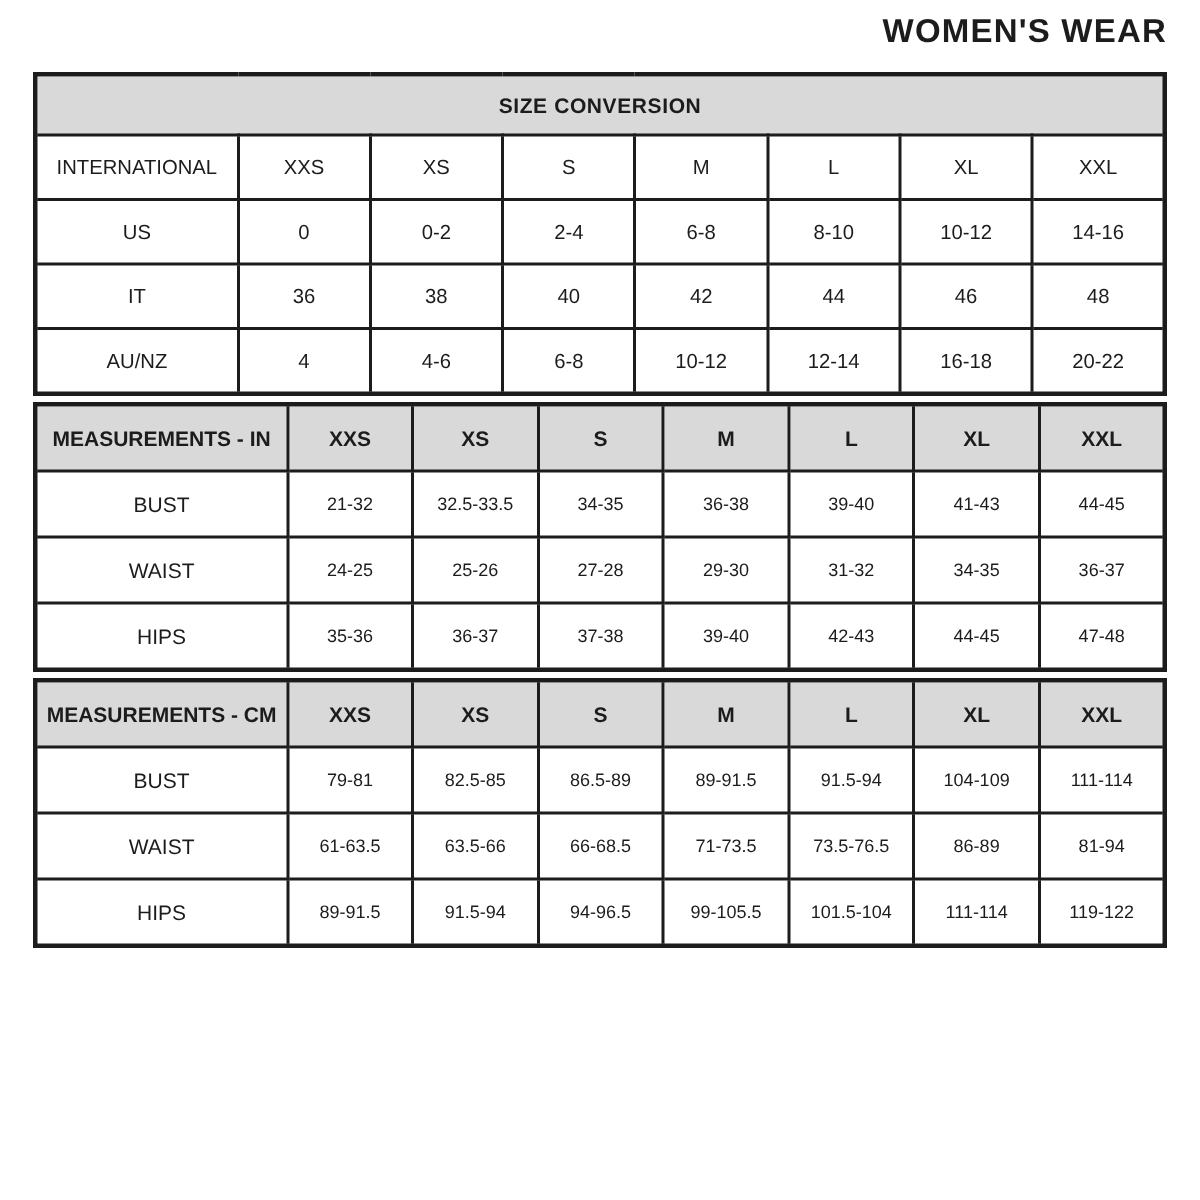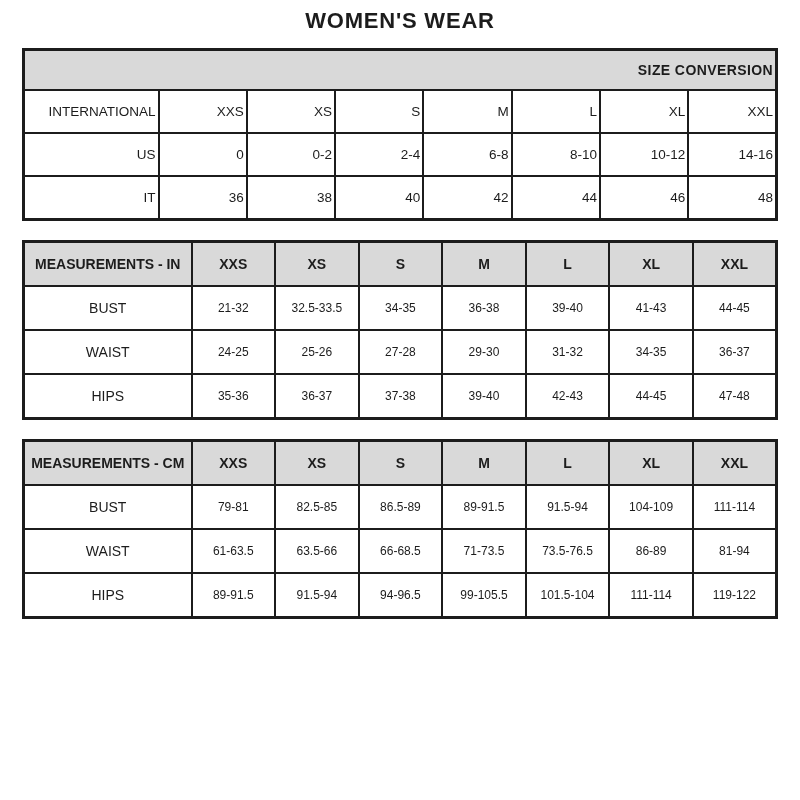--- a/index.html
+++ b/index.html
@@ -9,51 +9,51 @@
   }
   html,body{margin:0;padding:0;background:#ffffff;}
   body{
     width:800px;height:800px;overflow:hidden;
     font-family:"Liberation Sans",sans-serif;
     color:var(--text);
   }
   .page{width:756px;margin:0 auto;padding-top:8px;}
   h1{
     margin:0 0 14px 0;
-    text-align:center;
+    text-align:right;
     font-size:22px;
     line-height:26px;
     font-weight:700;
     letter-spacing:.8px;
   }
   table{
     border-collapse:collapse;
     table-layout:fixed;
     width:100%;
     border:3px solid var(--border);
   }
   td{
     border:2px solid var(--border);
     text-align:center;
     vertical-align:middle;
     padding:0 2px;
     overflow:hidden;
     white-space:nowrap;
   }
   
-  .t1 td{height:41px;font-size:13.5px;text-align:right;}
+  .t1 td{height:41px;font-size:13.5px;}
   .t1 .merged-header td{
     background:var(--header-bg);
     font-weight:700;
     font-size:14px;
     letter-spacing:.4px;
     height:38px;
   }
   
-  .tm{margin-top:19px;}
+  .tm{margin-top:4px;}
   .tm td{height:42px;font-size:12px;}
   .tm .m-head-row td{
     background:var(--header-bg);
     font-weight:700;
     font-size:14px;
   }
   .tm .row-label{font-size:14px;}
 </style>
 </head>
 <body>
@@ -100,20 +100,30 @@
         <tr>
           <td class="row-label">IT</td>
           <td class="val">36</td>
           <td class="val">38</td>
           <td class="val">40</td>
           <td class="val">42</td>
           <td class="val">44</td>
           <td class="val">46</td>
           <td class="val">48</td>
         </tr>
+        <tr>
+          <td class="row-label">AU/NZ</td>
+          <td class="val">4</td>
+          <td class="val">4-6</td>
+          <td class="val">6-8</td>
+          <td class="val">10-12</td>
+          <td class="val">12-14</td>
+          <td class="val">16-18</td>
+          <td class="val">20-22</td>
+        </tr>
       </tbody>
   </table>
 
   <table class="tm">
     <colgroup>
       <col style="width:168px">
       <col>
         <col>
         <col>
         <col>

